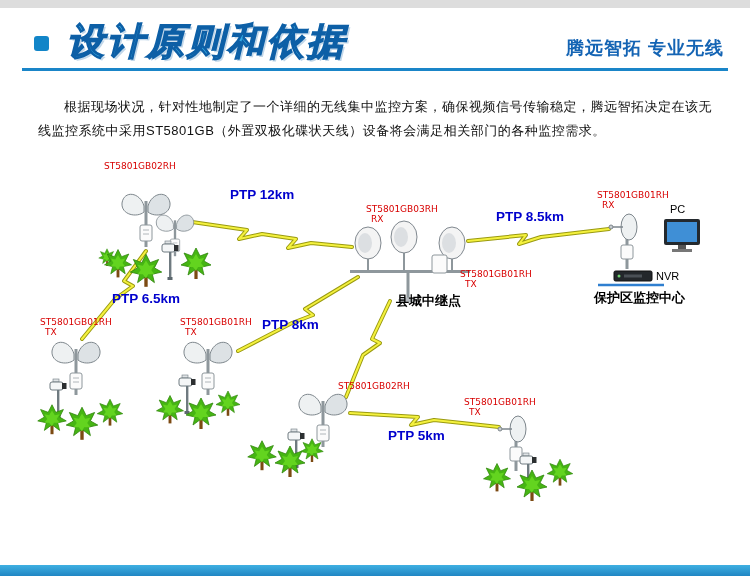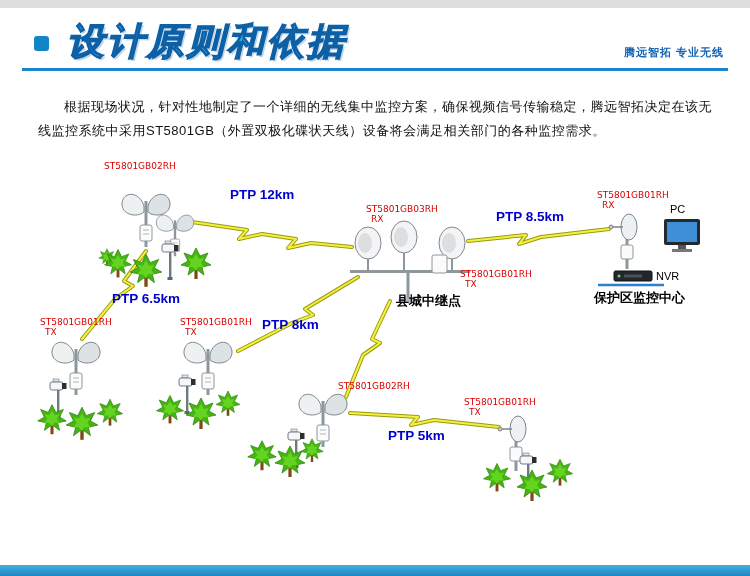--- a/index.html
+++ b/index.html
@@ -8,21 +8,21 @@
     position:relative;overflow:hidden;
     font-family:"Liberation Sans","DejaVu Sans",sans-serif;
   }
   .header{display:flex;align-items:flex-end;padding:14px 26px 0 34px;}
   .bullet{width:15px;height:15px;background:#1285c8;border-radius:3px;margin:0 18px 12px 0;flex:none;}
   .title{
     margin:0;line-height:1.1;font-size:37px;font-weight:bold;font-style:italic;
     color:#36ace4;-webkit-text-stroke:1.3px #0d5fa6;letter-spacing:3px;
     text-shadow:2px 2px 0 rgba(13,95,166,.25);
   }
-  .tagline{margin-left:auto;color:#1464b4;font-weight:bold;font-size:11px;letter-spacing:1px;padding-bottom:3px;white-space:nowrap;}
+  .tagline{margin-left:auto;color:#1464b4;font-weight:bold;font-size:18px;letter-spacing:1px;padding-bottom:3px;white-space:nowrap;}
   .rule{border-bottom:3px solid #1a85c8;margin:5px 22px 0 22px;}
   .intro{
     margin:24px 38px 0 38px;font-size:13px;line-height:1.85;color:#111;
     text-indent:2em;text-align:justify;letter-spacing:.5px;
   }
   .diagram{display:block;margin-top:6px;}
   .bottom-bar{position:absolute;left:0;bottom:0;width:100%;height:15px;
     background:linear-gradient(180deg,#3fb0e2 0%,#1576b8 100%);}
 
   

